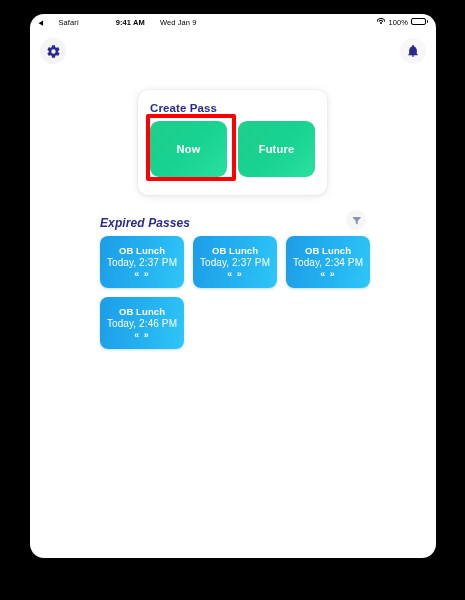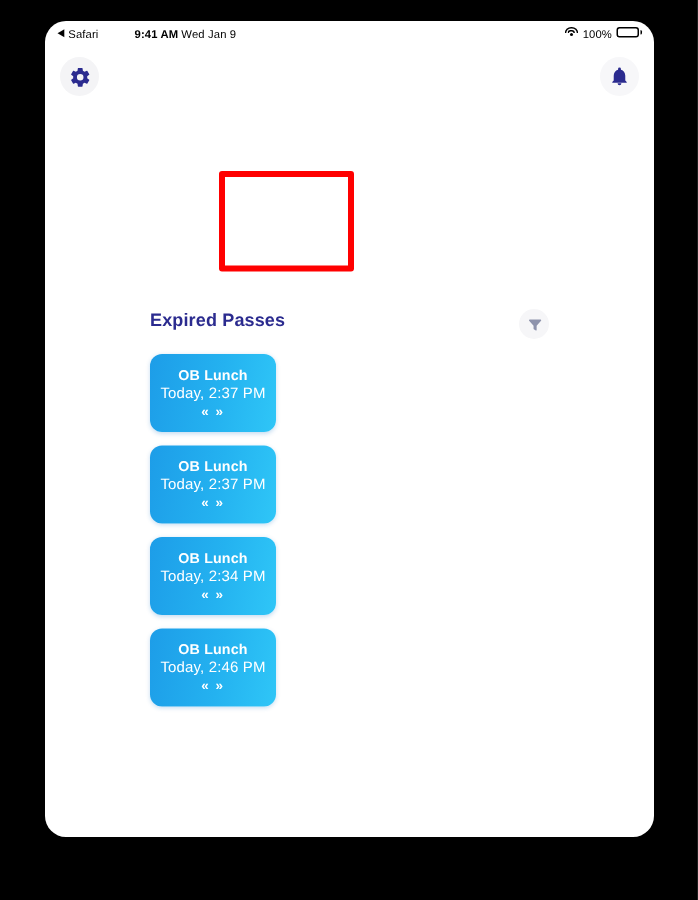--- a/index.html
+++ b/index.html
@@ -28,21 +28,21 @@
   
   #statusbar {
     position: absolute; left: 0; top: 0;
     width: 100%; height: 16px;
     display: flex; align-items: center;
     padding: 0 8px;
     font-size: 7.5px;
     color: #000000;
     letter-spacing: .1px;
   }
-  .sb-left { display: flex; align-items: center; gap: 2px; }
+  .sb-left { display: flex; align-items: center; gap: 15px; }
   .sb-right { margin-left: auto; display: flex; align-items: flex-start; gap: 3px; }
   .sb-back-glyph { font-size: 7px; line-height: 1; transform: scaleX(.85); }
   .sb-item { white-space: nowrap; font-weight: 400; }
   .sb-time { font-weight: 600; padding-left: 22px; }
   .wifi-icon { display: inline-block; width: 9px; height: 7px; position: relative; }
   .wifi-icon i {
     position: absolute; border: 1.1px solid #000; border-bottom: none;
     border-radius: 50% 50% 0 0 / 100% 100% 0 0; left: 50%; transform: translateX(-50%);
   }
   .wifi-icon i:nth-child(1) { width: 9px; height: 4.2px; top: 0.2px; }
@@ -121,41 +121,40 @@
     border-radius: 2px;
     pointer-events: none;
     z-index: 5;
   }
 
   
   #expired-header {
     position: absolute;
     left: 70px; top: 192px;
     width: 266px; height: 24px;
-    display: flex; align-items: flex-start;
+    display: flex; align-items: flex-end; font-style: italic;
   }
   #expired-title {
     font-size: 12px; font-weight: 700;
     color: #2b2b8f; letter-spacing: .1px;
   }
   #filter-btn {
     margin-left: auto;
     width: 20px; height: 20px; border-radius: 50%;
     background: #f6f6f8;
     display: flex; align-items: center; justify-content: center;
     cursor: pointer;
   }
 
   #pass-grid {
     position: absolute;
     left: 70px; top: 222px;
     width: 270px;
     display: flex; flex-wrap: wrap;
     gap: 9px;
-    flex-direction: column;
   }
   .pass-card {
     width: 84px; height: 52px;
     border-radius: 8px;
     background: linear-gradient(100deg, #1D9DE8 0%, #24B2F0 55%, #2FC6F7 100%);
     color: #ffffff;
     display: flex; flex-direction: column;
     align-items: center; justify-content: center;
     gap: 1px;
     cursor: pointer;
@@ -201,20 +200,27 @@
           <path fill="#2b2b8f" d="M19.4 13c.04-.33.06-.66.06-1s-.02-.67-.06-1l2.1-1.63a.5.5 0 0 0 .12-.64l-2-3.46a.5.5 0 0 0-.6-.22l-2.48 1a7.3 7.3 0 0 0-1.72-1l-.38-2.64A.5.5 0 0 0 13.95 2h-4a.5.5 0 0 0-.49.42l-.38 2.63c-.62.26-1.2.6-1.72 1l-2.48-1a.5.5 0 0 0-.6.23l-2 3.46a.5.5 0 0 0 .12.64L4.5 11c-.04.33-.06.66-.06 1s.02.67.06 1l-2.1 1.63a.5.5 0 0 0-.12.64l2 3.46c.12.22.38.3.6.22l2.48-1c.52.4 1.1.74 1.72 1l.38 2.63a.5.5 0 0 0 .49.42h4a.5.5 0 0 0 .49-.42l.38-2.63c.62-.26 1.2-.6 1.72-1l2.48 1c.23.08.48 0 .6-.22l2-3.46a.5.5 0 0 0-.12-.64L19.4 13zM11.95 15.5a3.5 3.5 0 1 1 0-7 3.5 3.5 0 0 1 0 7z"></path>
         </svg>
       </div>
       <div id="bell-btn" class="circle-btn">
         <svg width="14" height="14" viewBox="0 0 24 24">
           <path fill="#2b2b8f" d="M12 22a2.2 2.2 0 0 0 2.2-2.2H9.8A2.2 2.2 0 0 0 12 22zm6.6-5.3v-5.5c0-3.38-1.8-6.2-4.95-6.95V3.5a1.65 1.65 0 1 0-3.3 0v.75C7.2 5 5.4 7.82 5.4 11.2v5.5L3.75 18.4v.85h16.5v-.85L18.6 16.7z"></path>
         </svg>
       </div>
     </div>
 
+    <div id="create-pass-card">
+      <div id="create-pass-title">Create Pass</div>
+      <div id="create-pass-buttons">
+        <button class="green-btn">Now</button>
+        <button class="green-btn">Future</button>
+      </div>
+    </div>
     <div id="now-highlight"></div>
 
     <div id="expired-header">
       <span id="expired-title">Expired Passes</span>
       <div id="filter-btn">
         <svg width="11" height="11" viewBox="0 0 24 24">
           <path fill="#8e93ac" d="M3.5 4.5h17a.9.9 0 0 1 .68 1.5l-6.43 7.3v6.2a.8.8 0 0 1-1.2.7l-2.9-1.7a.8.8 0 0 1-.4-.7v-4.5L3.82 6A.9.9 0 0 1 4.5 4.5z"></path>
         </svg>
       </div>
     </div>

